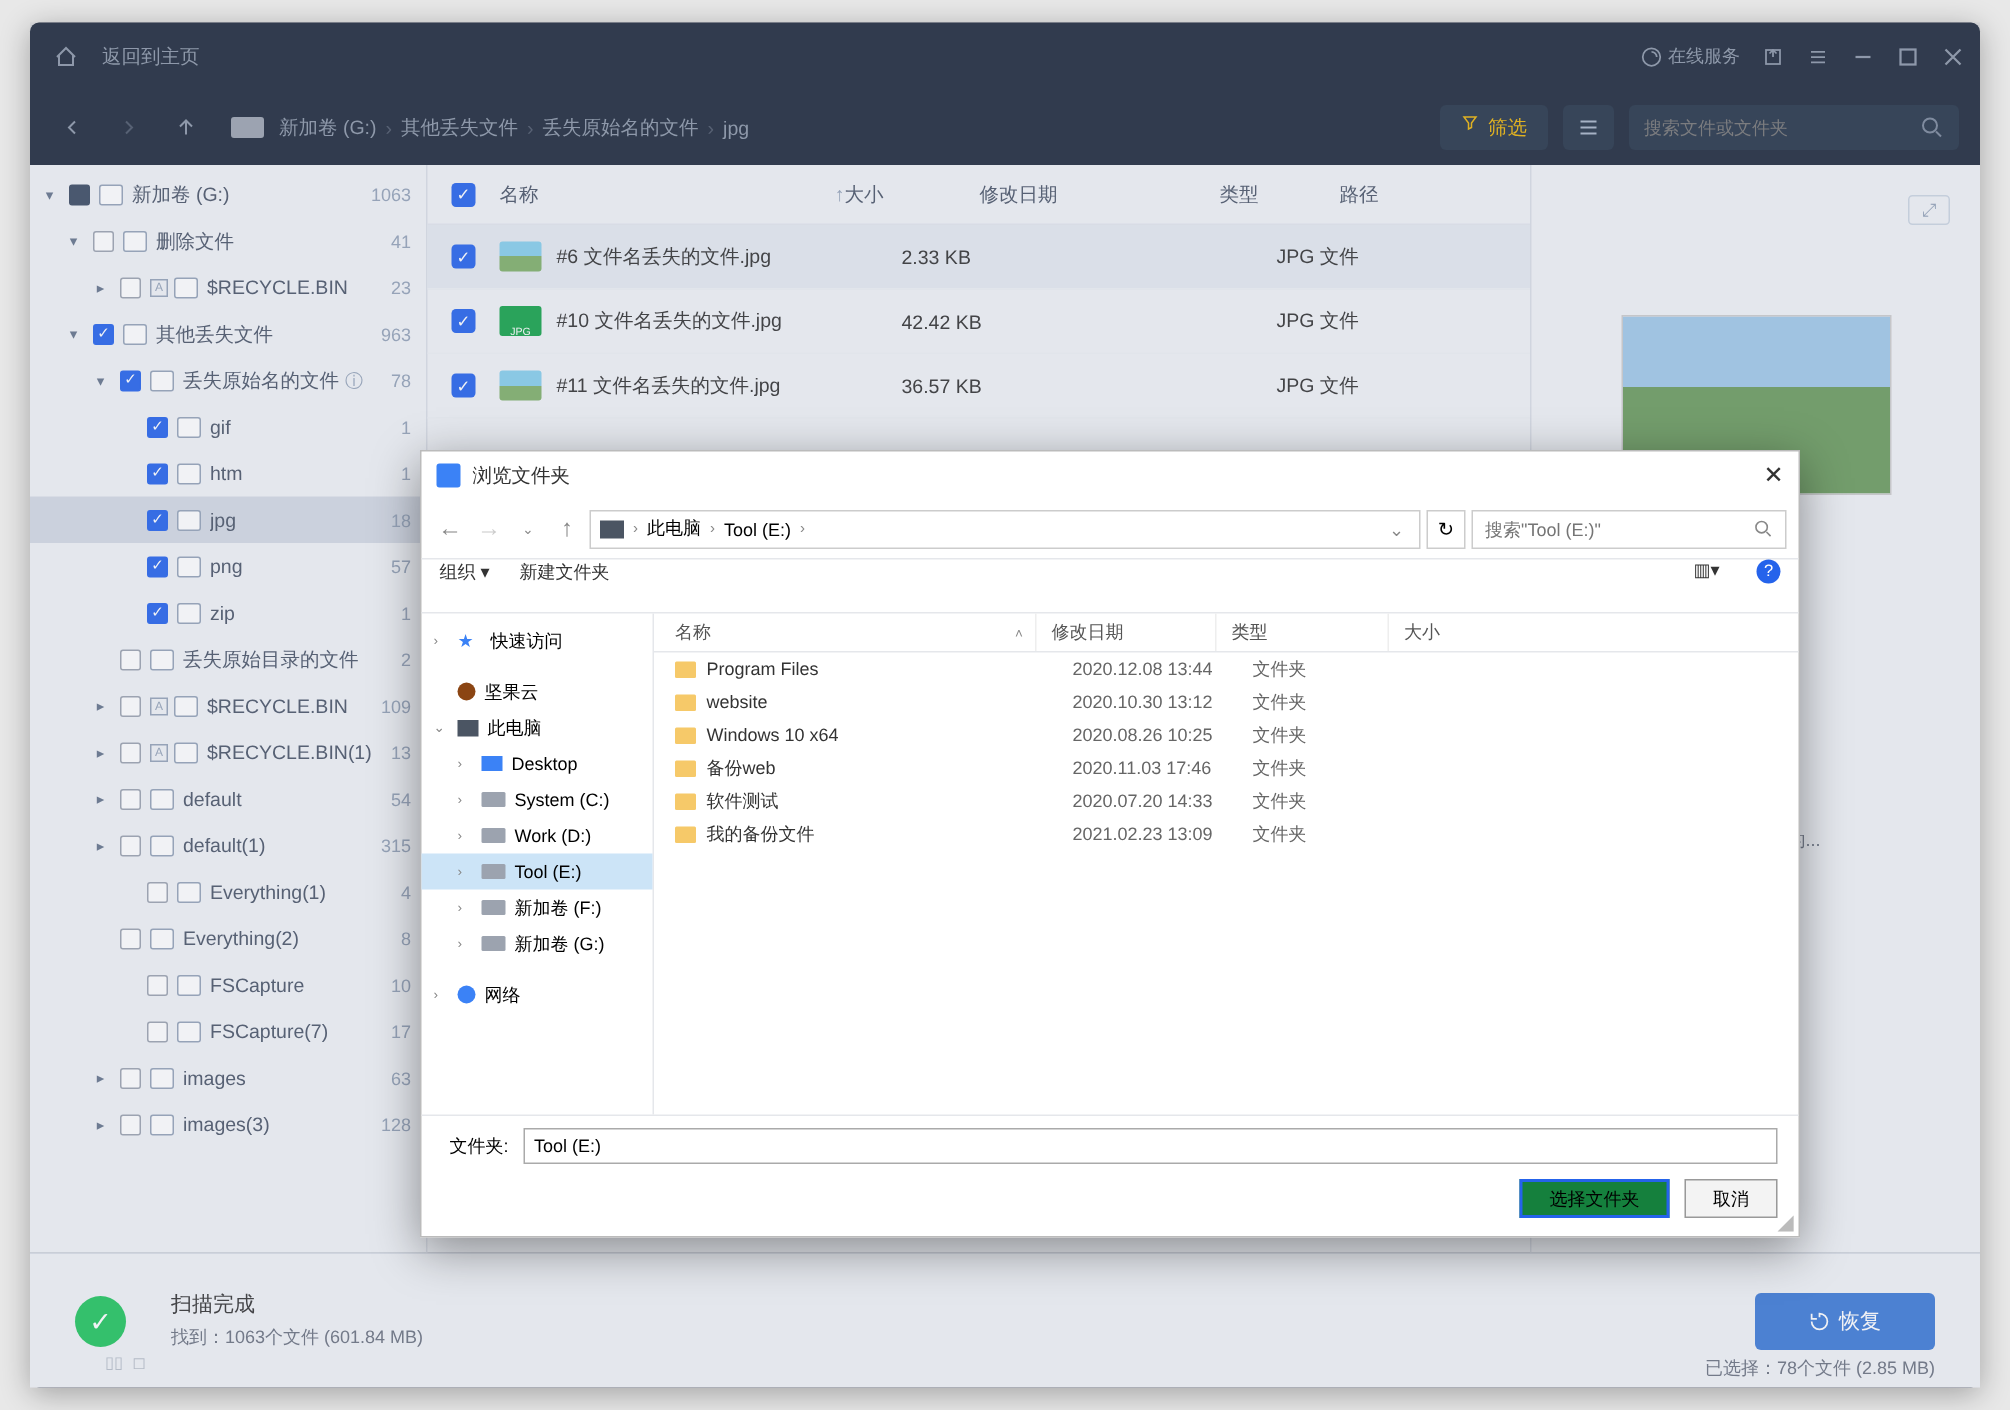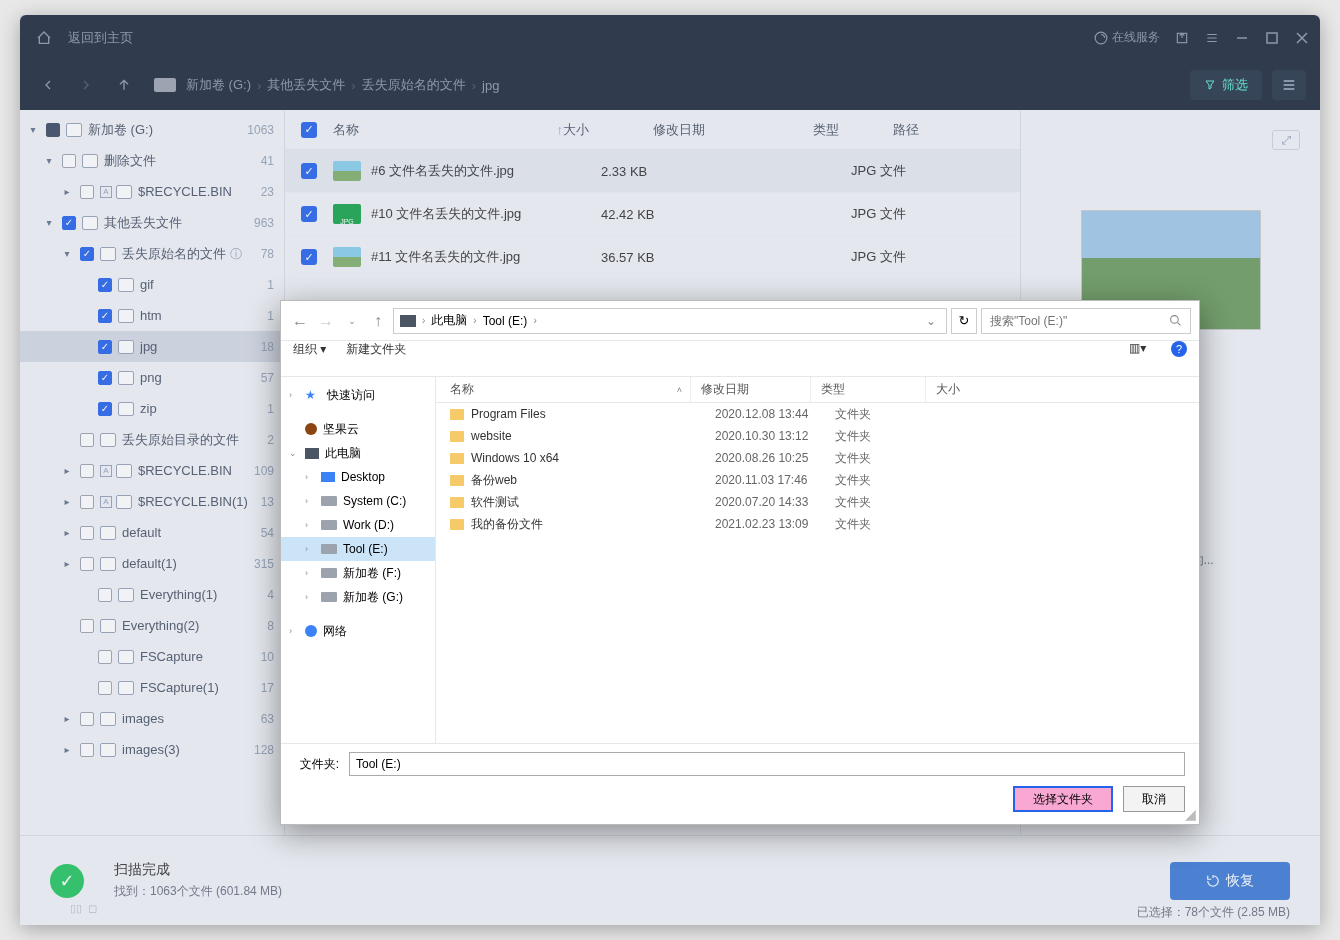--- a/index.html
+++ b/index.html
@@ -15,21 +15,21 @@
 .titlebar-right .svc { display: flex; align-items: center; gap: 4px; }
 .win-btn { width: 16px; height: 16px; display: flex; align-items: center; justify-content: center; color: #8b96a7; }
 
 
 .toolbar { height: 50px; display: flex; align-items: center; padding: 0 14px; gap: 10px; }
 .nav-btn { width: 28px; height: 28px; display: flex; align-items: center; justify-content: center; color: #6b7688; }
 .breadcrumb { display: flex; align-items: center; gap: 6px; color: #8b96a7; font-size: 13px; margin-left: 6px; }
 .breadcrumb .drive-icon { width: 22px; height: 14px; background: #9ca3af; border-radius: 2px; margin-right: 4px; }
 .breadcrumb .sep { color: #4b5568; }
 .toolbar-spacer { flex: 1; }
-.filter-btn { background: #253448; color: #5eead4; padding: 6px 14px; border-radius: 4px; font-size: 13px; display: flex; align-items: center; gap: 6px; }
+.filter-btn { background: #253448; color: #eab308; padding: 6px 14px; border-radius: 4px; font-size: 13px; display: flex; align-items: flex-start; gap: 6px; }
 .view-btn { background: #253448; width: 34px; height: 30px; border-radius: 4px; display: flex; align-items: center; justify-content: center; color: #a7b4c7; }
 .search-wrap { background: #253448; width: 220px; height: 30px; border-radius: 4px; display: flex; align-items: center; padding: 0 10px; }
 .search-wrap input { background: transparent; border: none; outline: none; color: #7a879a; font-size: 12px; flex: 1; }
 .search-wrap .sicon { width: 16px; height: 16px; }
 
 
 .main { flex: 1; display: flex; background: #f0f2f6; overflow: hidden; }
 
 
 .sidebar { width: 265px; background: #f0f2f6; overflow-y: auto; border-right: 1px solid #d9dde5; padding-top: 4px; }
@@ -117,21 +117,21 @@
 .d-row .fld-icon { width: 14px; height: 11px; background: #f6c969; border-radius: 1px; margin: 0 7px 0 14px; }
 .d-row .d-name { flex: 0 0 234px; }
 .d-row .d-date { flex: 0 0 120px; color: #666; padding-left: 10px; }
 .d-row .d-type { flex: 0 0 115px; color: #666; padding-left: 10px; }
 .dialog-footer { padding: 8px 14px 12px; border-top: 1px solid #e5e7eb; }
 .dialog-footer .frow { display: flex; align-items: center; gap: 10px; margin-bottom: 10px; }
 .dialog-footer .flabel { font-size: 12px; width: 44px; text-align: right; }
 .dialog-footer input.fin { flex: 1; height: 24px; border: 1px solid #aaa; padding: 0 6px; font-size: 12px; }
 .dialog-footer .fbtns { display: flex; justify-content: flex-end; gap: 10px; }
 .dialog-footer button { height: 26px; padding: 0 18px; font-size: 12px; border: 1px solid #999; background: #f3f3f3; cursor: pointer; }
-.dialog-footer button.primary { border: 2px solid #2563eb; background: #f9a8d4; }
+.dialog-footer button.primary { border: 2px solid #2563eb; background: #15803d; }
 .resize { position: absolute; right: 2px; bottom: 2px; width: 12px; height: 12px; color: #bbb; font-size: 14px; line-height: 8px; }
 
 
 .dim { position: absolute; inset: 0; background: rgba(160,170,185,0.15); pointer-events: none; }
 
 svg { display: block; }
 </style>
 </head>
 <body>
 
@@ -213,20 +213,27 @@
       <svg width="12" height="12" viewBox="0 0 24 24" fill="none" stroke="currentColor" stroke-width="2">
           <path d="M4 4h16l-6 8v6l-4 2v-8z"></path>
         </svg>
       <span>筛选</span>
     </div>
     <div class="view-btn">
         <svg width="16" height="16" viewBox="0 0 24 24" stroke="currentColor" stroke-width="2">
           <path d="M4 6h16M4 12h16M4 18h16"></path>
         </svg>
       </div>
+    <div class="search-wrap">
+      <input placeholder="搜索文件或文件夹" style="">
+      <svg class="sicon" viewBox="0 0 24 24" fill="none" stroke="#7a879a" stroke-width="2">
+          <circle cx="10" cy="10" r="7"></circle>
+          <path d="M21 21l-5-5"></path>
+        </svg>
+    </div>
   </div>
 
   <div class="main">
     <div class="sidebar" id="sidebar-tree">
         <div class="tree-item" style="padding-left: 6px;">
           <span class="caret">▾</span>
           <span class="cb mixed-fill"></span>
           <span class="ficon"></span>
           <span class="label">新加卷 (G:)</span>
           <span class="count">1063</span>
@@ -350,21 +357,21 @@
           <span class="caret empty">·</span>
           <span class="cb"></span>
           <span class="ficon"></span>
           <span class="label">FSCapture</span>
           <span class="count">10</span>
         </div>
         <div class="tree-item" style="padding-left: 58px;">
           <span class="caret empty">·</span>
           <span class="cb"></span>
           <span class="ficon"></span>
-          <span class="label">FSCapture(1)</span>
+          <span class="label">FSCapture(7)</span>
           <span class="count">17</span>
         </div>
         <div class="tree-item" style="padding-left: 40px;">
           <span class="caret">▸</span>
           <span class="cb"></span>
           <span class="ficon"></span>
           <span class="label">images</span>
           <span class="count">63</span>
         </div>
         <div class="tree-item" style="padding-left: 40px;">
@@ -443,20 +450,25 @@
         </svg>
       <span>恢复</span>
     </div>
     <div class="sel-info">已选择：78个文件 (2.85 MB)</div>
     <div class="pause-btns">▯▯&nbsp;&nbsp;◻</div>
   </div>
 
   <div class="dim"></div>
 
   <div class="dialog">
+    <div class="dialog-title">
+      <div class="dicon"></div>
+      <span>浏览文件夹</span>
+      <span class="close">✕</span>
+    </div>
     <div class="dialog-nav">
       <div class="narrow">←</div>
       <div class="narrow" style="color:#ccc">→</div>
       <div class="narrow" style="font-size:9px">⌄</div>
       <div class="narrow">↑</div>
       <div class="dialog-path">
         <span class="pc-icon"></span>
         <span class="pchev">›</span>
         <span>此电脑</span>
         <span class="pchev">›</span>

